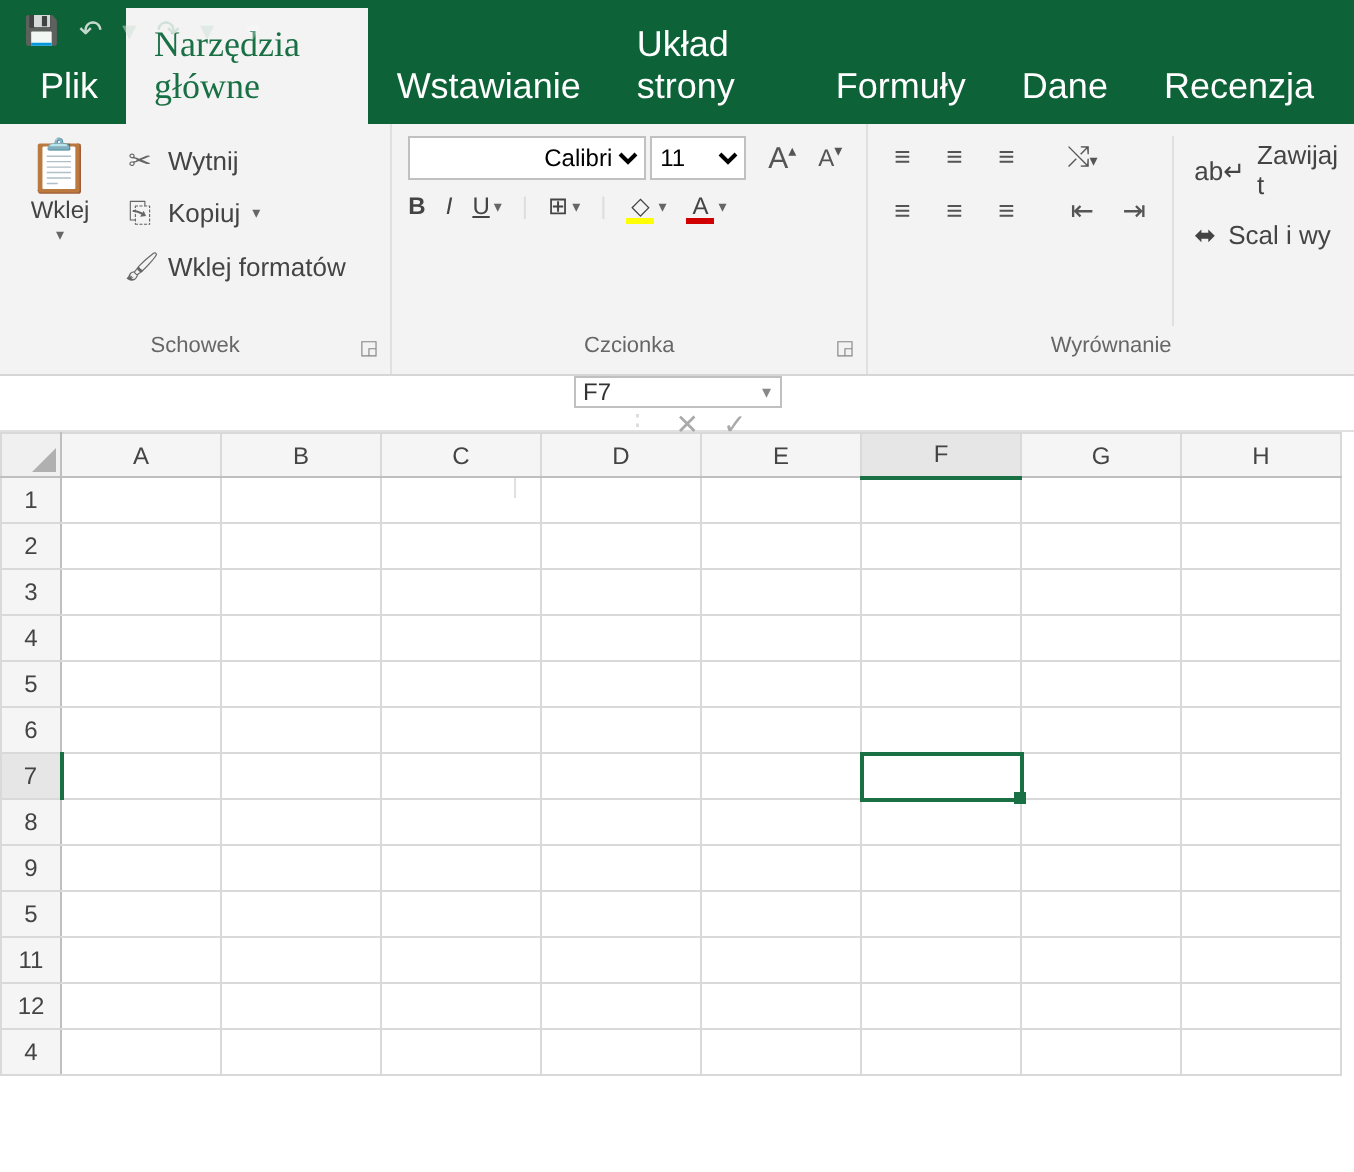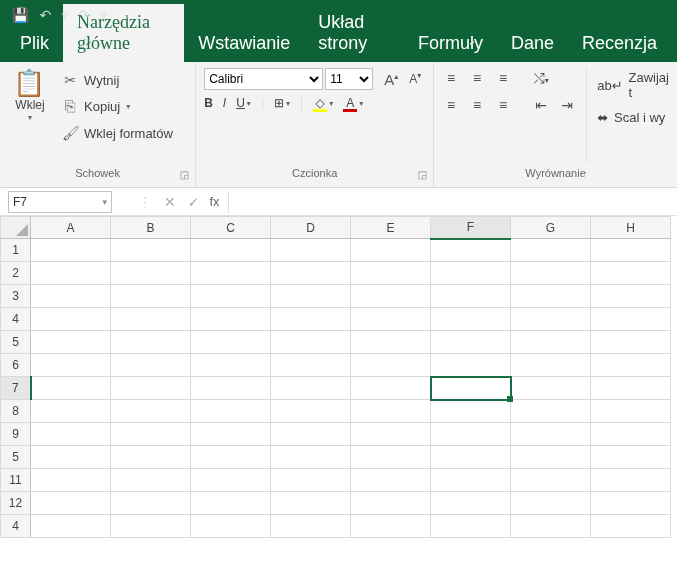--- a/index.html
+++ b/index.html
@@ -20,37 +20,37 @@
 .dlg-launch { position: absolute; right: 6px; bottom: 4px; color: #888; font-size: 10px; cursor: pointer; }
 
 .paste-col { display: flex; flex-direction: column; align-items: center; width: 44px; padding-top: 2px; }
 .paste-col .pil { font-size: 26px; color: #dd8b36; line-height: 26px; margin-bottom: 2px;}
 .paste-col .txt { font-size: 12px; color: #444; }
 .paste-col .car { font-size: 8px; color: #666; margin-top: 1px;}
 .clip-list { display: flex; flex-direction: column; gap: 6px; font-size: 13px; color: #444; padding-top: 2px; }
 .clip-item { display: flex; align-items: center; gap: 6px; padding: 2px 4px; cursor: pointer; }
 .clip-item .ic { width: 16px; text-align: center; font-size: 14px; color: #666; }
 .font-row { display: flex; gap: 2px; align-items: center; }
-select.font-name { width: 124px; height: 22px; font-size: 12px; border:1px solid #c0c0c0; background:#fff; }
+select.font-name { width: 124px; height: 22px; font-size: 12px; border:1px solid #c0c0c0; background:#fff;text-align:right; }
 select.font-size { width: 50px; height: 22px; font-size: 12px; border:1px solid #c0c0c0; background:#fff;}
 .grow-shrink { display:flex; gap:4px; margin-left:6px; color:#555; }
 .grow-shrink span { cursor:pointer; width:20px; text-align:center; }
 .btnrow { display:flex; gap:10px; align-items:center; color:#444; }
 .tb { cursor:pointer; display:inline-flex; align-items:center; gap:2px; }
 .tb .car { font-size:8px; color:#666; }
 .underline-a { position:relative; display:inline-block; width:14px; text-align:center;}
 .bar { position:absolute; bottom:-2px; left:0; right:0; height:3px; }
 
 .align-col { display:flex; flex-direction:column; gap:10px; padding-top:2px;}
 .align-row { display:flex; gap:8px; color:#555; }
 .align-row span { cursor:pointer; width:18px; text-align:center; font-size:14px; }
 .wrap-col { display:flex; flex-direction:column; gap:10px; padding-top:2px; font-size:13px; color:#444;}
 .wrap-col .item { display:flex; align-items:center; gap:6px; cursor:pointer;}
 
-.namebar { height: 28px; background: #fff; border-bottom:1px solid #e0e0e0; display:flex; align-items:center; }
+.namebar { height: 28px; background: #fff; border-bottom:1px solid #e0e0e0; display:flex; align-items:center;flex-direction:column; }
 .namebox { width: 104px; height: 22px; border:1px solid #c0c0c0; margin:0 8px 0 8px; display:flex; align-items:center; justify-content:space-between; padding:0 4px; font-size:12px; color:#333; background:#fff;}
 .namebox .dd { color:#888; font-size:9px; }
 .fx-icons { display:flex; gap:12px; color:#aaa; padding:0 10px 0 18px; font-size:14px;}
 .fx-label { color:#666; font-size: 13px; padding-right:8px;}
 .fx-input { flex:1; height:22px; border:none; border-left:1px solid #e0e0e0; padding-left:8px; font-size:12px; outline:none;}
 
 .gridwrap { position:relative; }
 table.sheet { border-collapse: collapse; table-layout: fixed; }
 table.sheet th, table.sheet td { border:1px solid #d9d9d9; font-weight:normal; color:#444; font-size:12px; }
 table.sheet th { background:#f5f5f5; }

